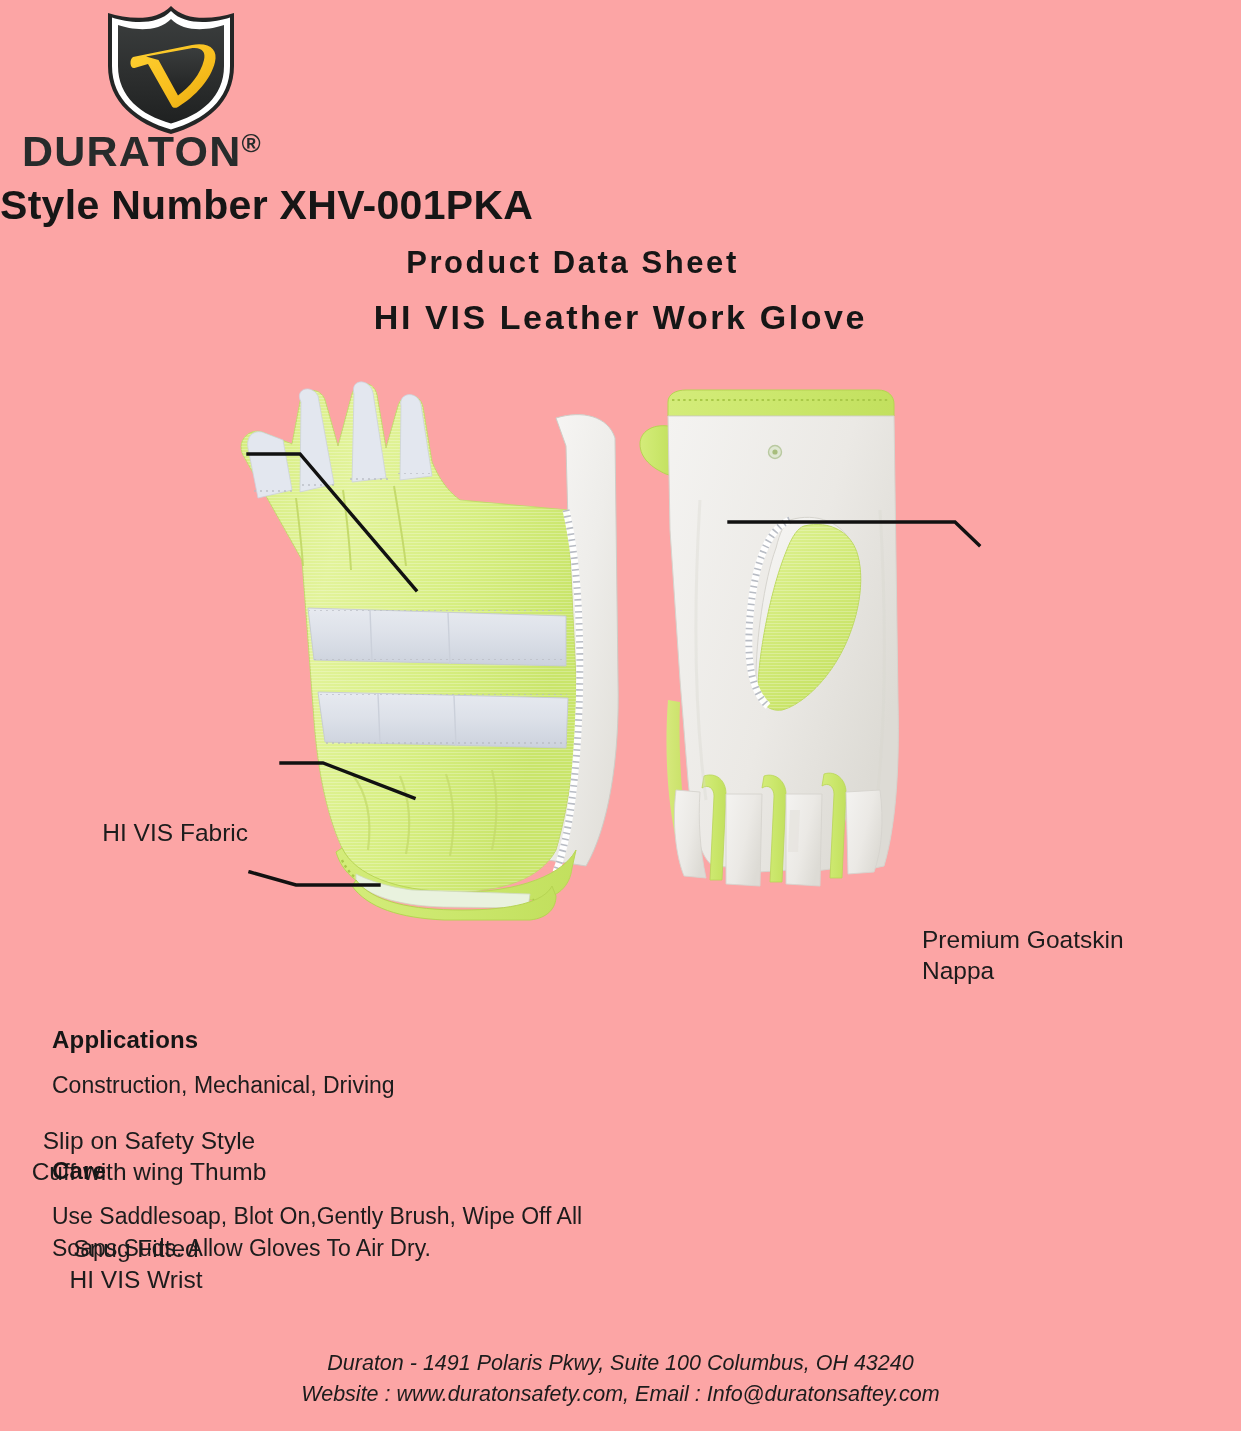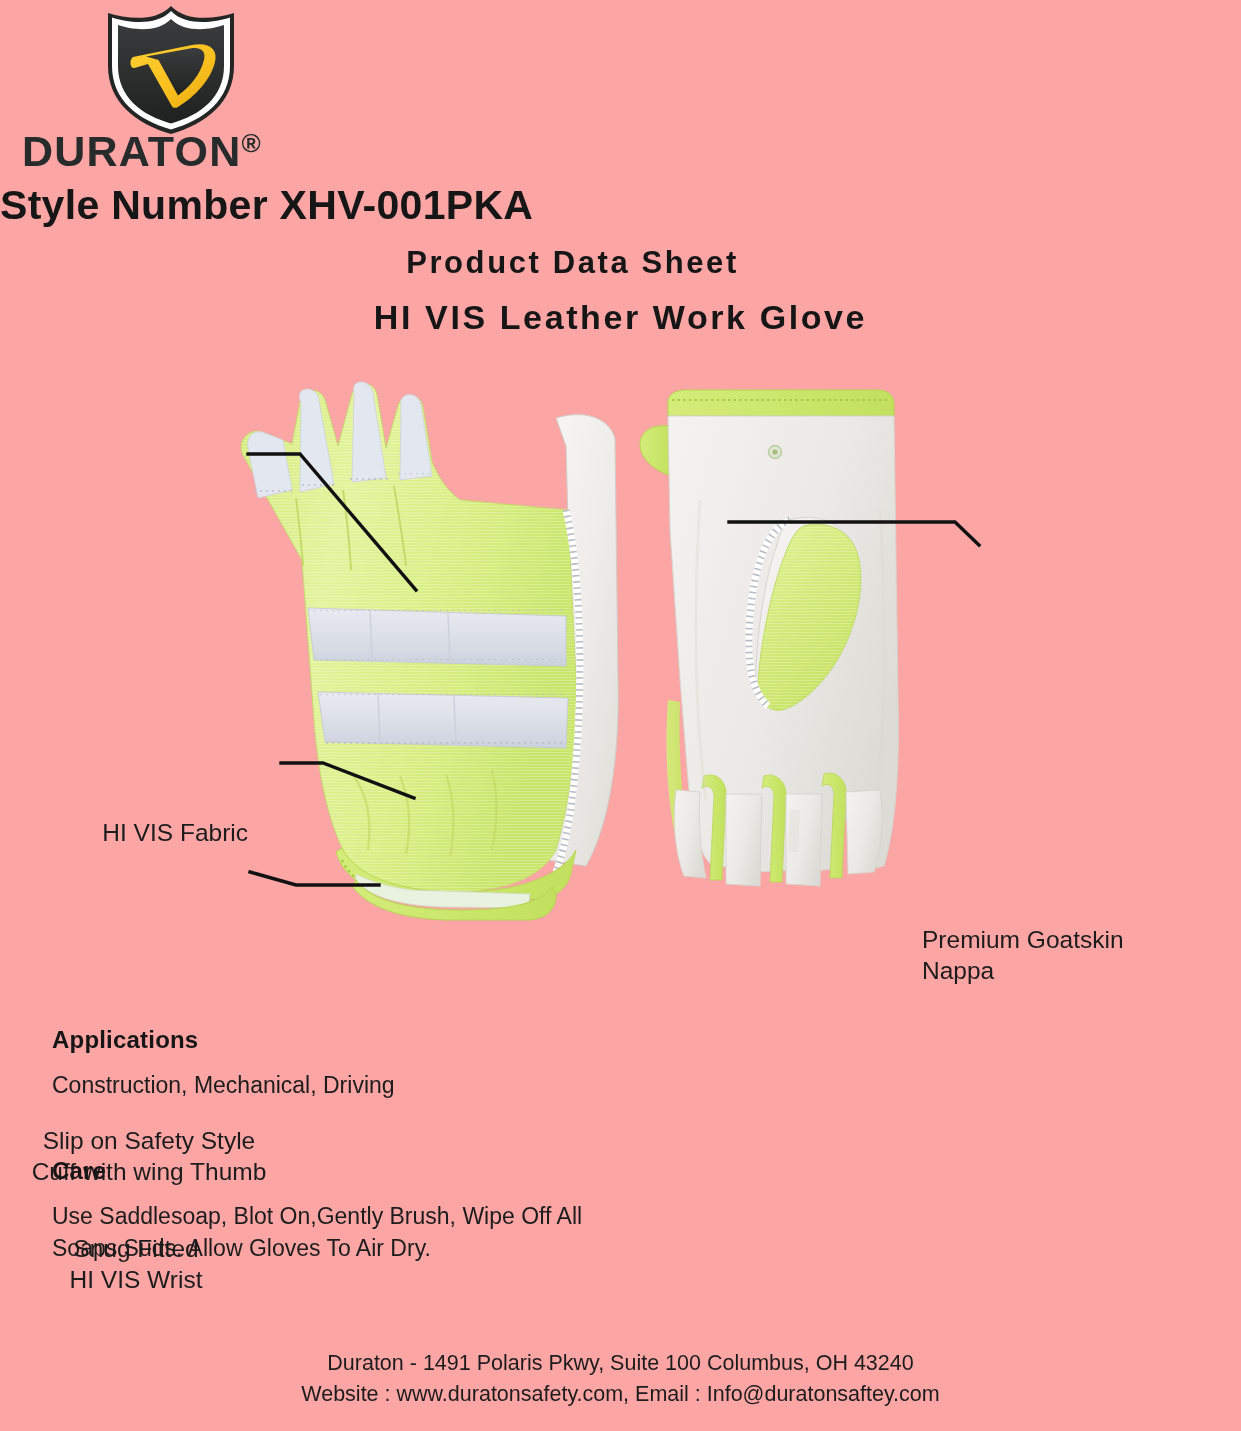--- a/index.html
+++ b/index.html
@@ -147,20 +147,21 @@
   #care-heading         { top: 1157px; }
   #care-body            { top: 1201px; width: 720px; }
 
   
   .footer {
     position: absolute;
     left: 0;
     top: 1348px;
     width: 1241px;
     text-align: center;
+    font-style: italic;
     font-size: 21.5px;
     color: #1c1c1c;
     line-height: 1.42;
   }
   .footer div { white-space: nowrap; }
 </style>
 </head>
 <body>
 
 <div id="sheet">

